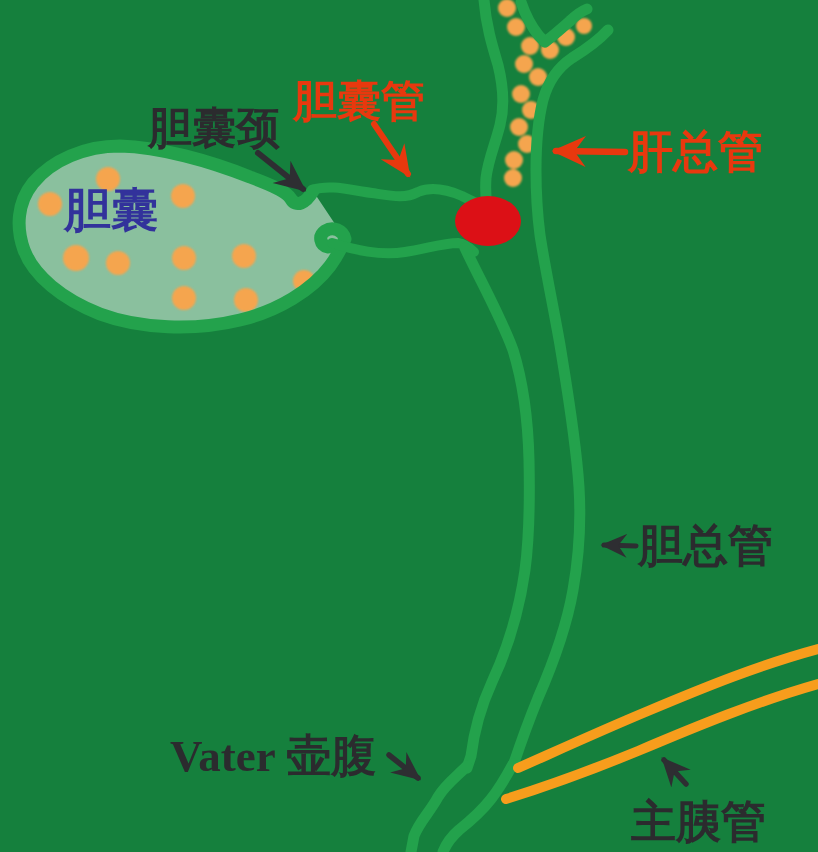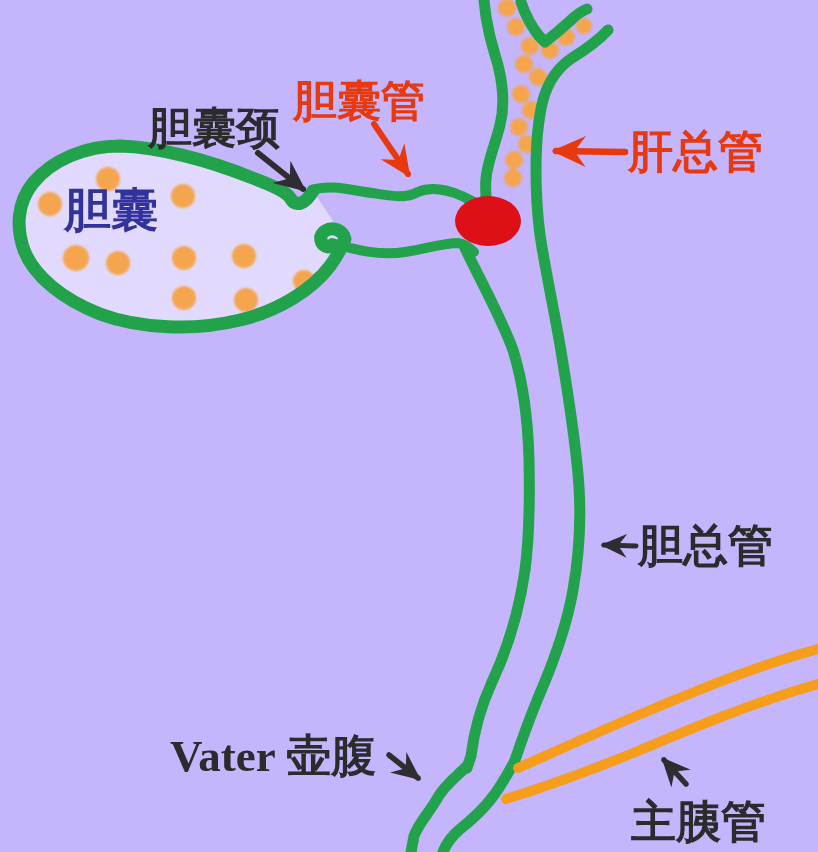--- a/index.html
+++ b/index.html
@@ -1,16 +1,16 @@
 <!DOCTYPE html>
 <html><head>
 <meta charset="utf-8">
 <style>
   html,body{margin:0;padding:0;background:#e9e9ed;}
-  #stage{position:relative;width:818px;height:852px;overflow:hidden;background:#c4b5fd;}
+  #stage{position:relative;width:818px;height:852px;overflow:hidden;background:#15803d;}
   svg.diagram{position:absolute;left:0;top:0;filter:blur(0.4px);}
   .duct{fill:none;stroke:#23a24c;stroke-linecap:round;stroke-linejoin:round;}
   .pduct{fill:none;stroke:#f79d1c;stroke-linecap:round;stroke-linejoin:round;}
   .arrow{fill:none;stroke-linecap:round;}
   .arrow.black{stroke:#2e2e32;}
   .arrow.red{stroke:#e8380e;}
   .lbl{font-family:"Liberation Sans",sans-serif;font-weight:bold;}
   .lbl.black{fill:#2b2b2e;}
   .lbl.red{fill:#e8380e;}
   .lbl.blue{fill:#32329b;}

